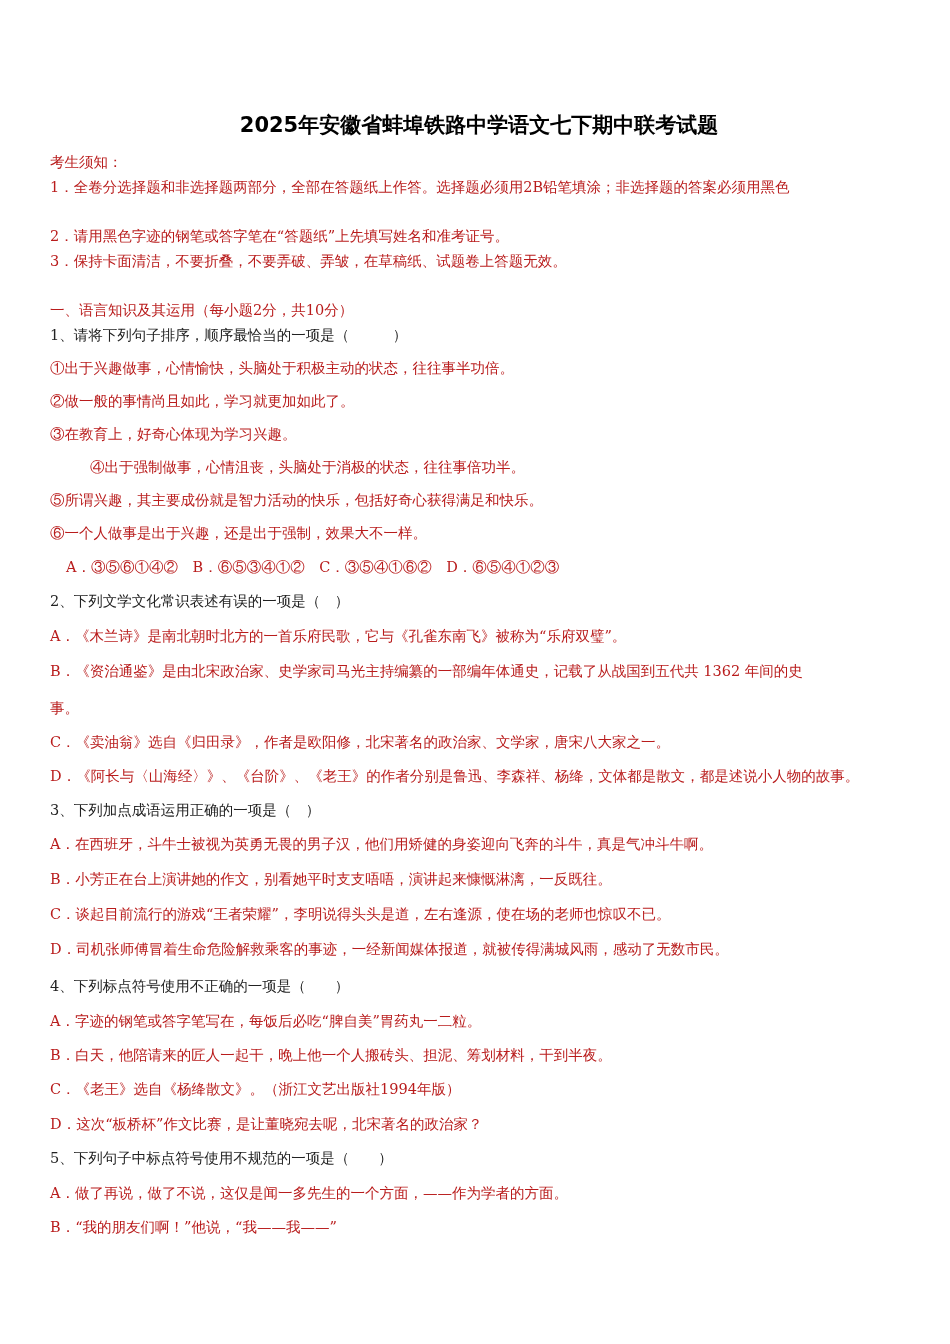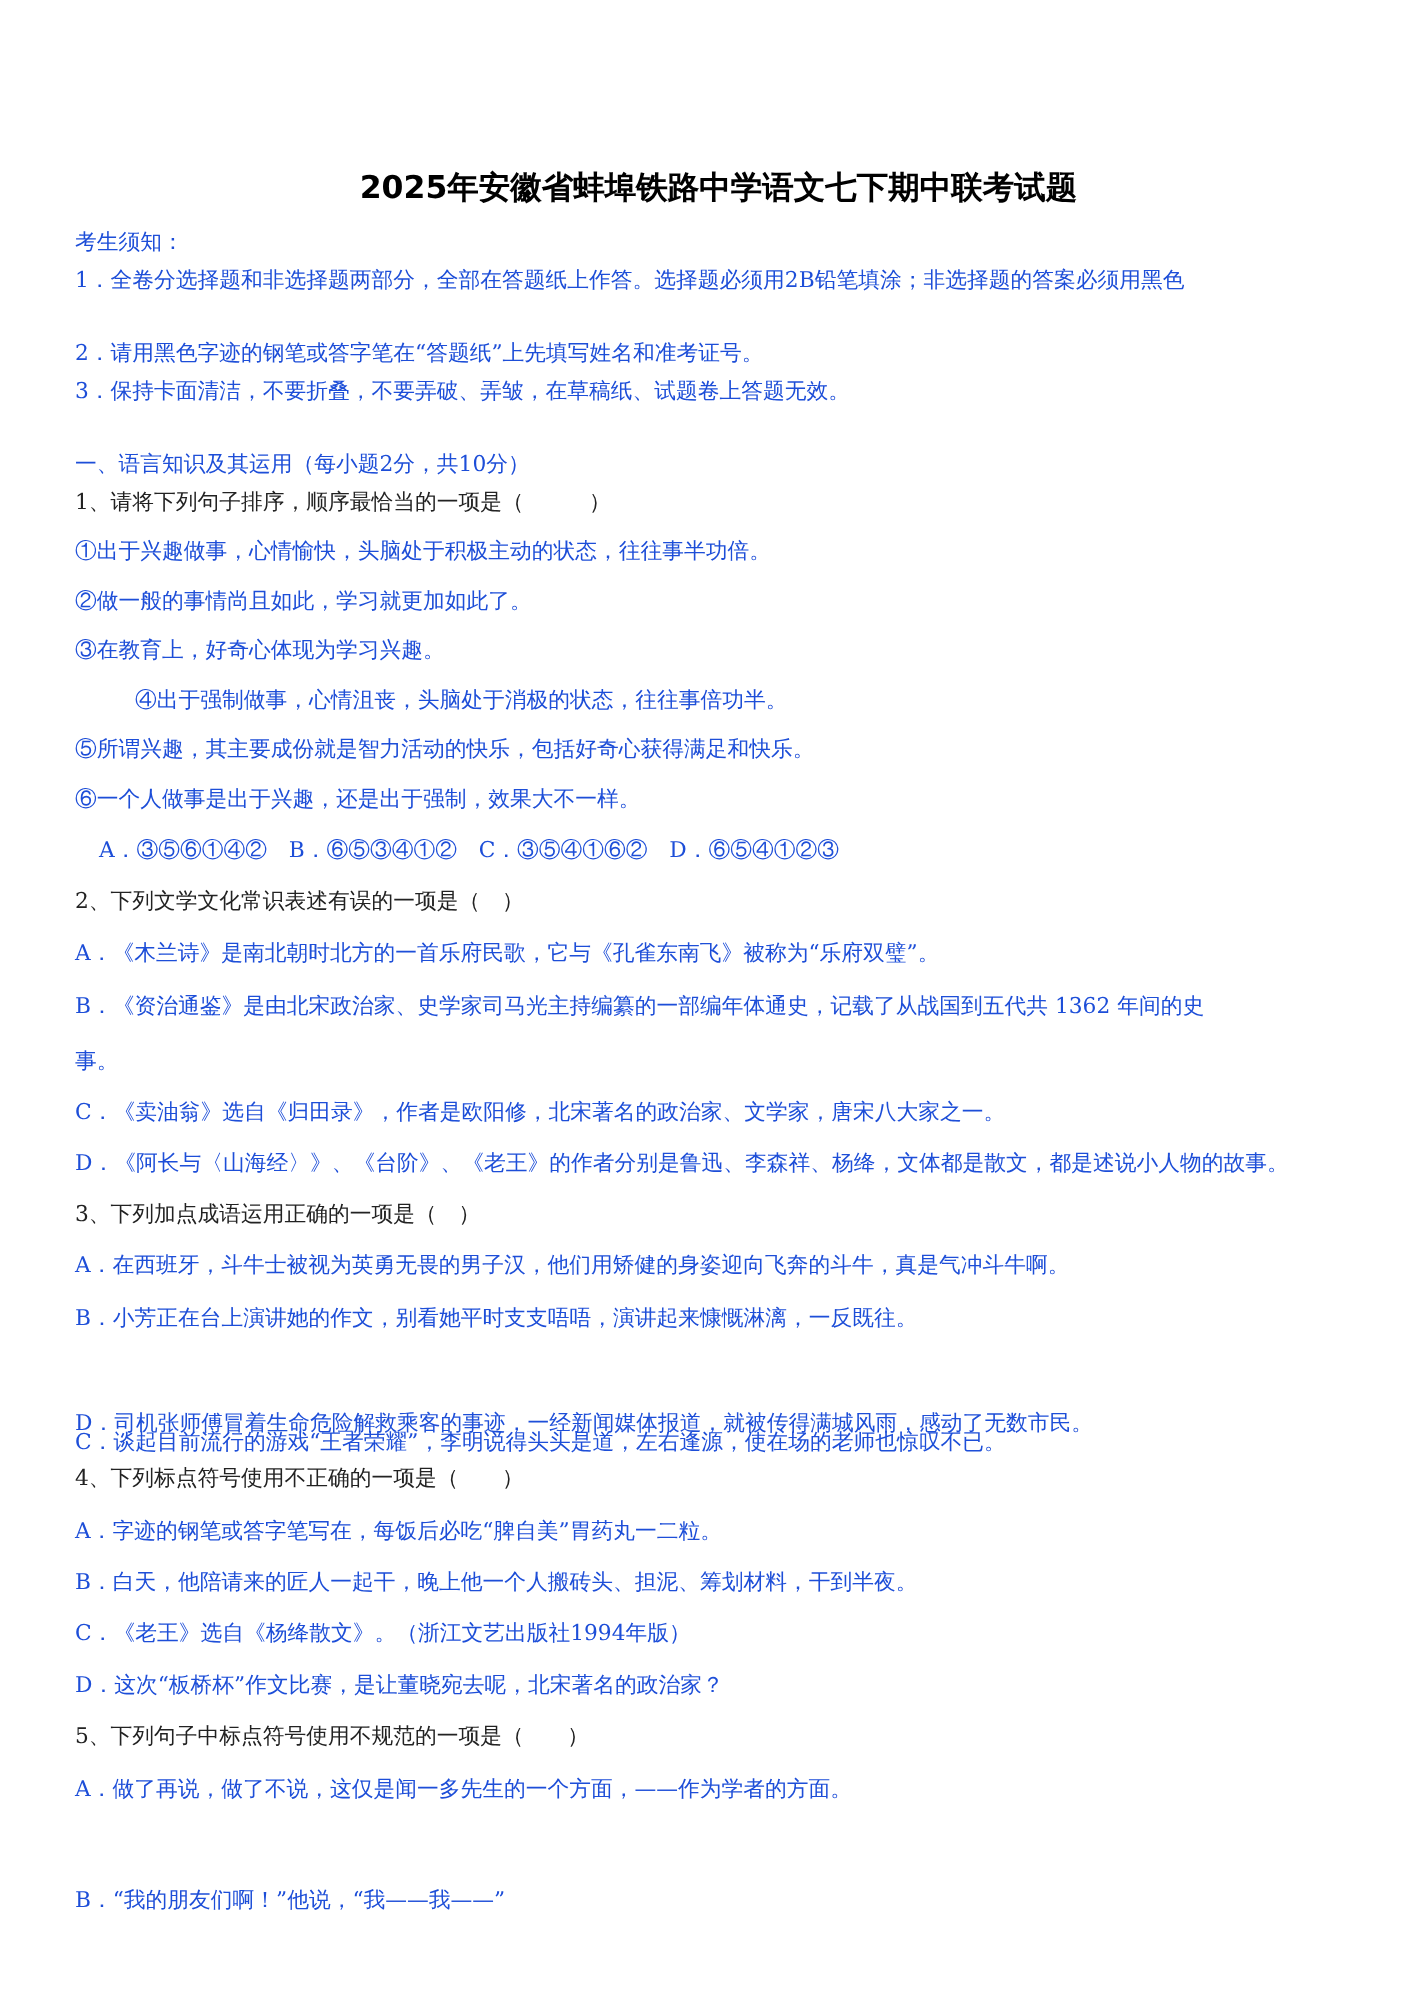--- a/index.html
+++ b/index.html
@@ -9,21 +9,21 @@
       color: #111111;
     }
     .page { position: absolute; left: 4px; top: 0; width: 950px; height: 1200px; }
     .title {
       position: absolute; left: 0; width: 950px; top: 111px;
       text-align: center; font-family: "DejaVu Sans", "Liberation Sans", sans-serif;
       font-weight: bold; font-size: 21px; letter-spacing: 0px; color: #000;
     }
     .line {
       position: absolute; left: 46px; font-size: 14.5px; line-height: 20px;
-      white-space: nowrap; color: #1d4ed8;
+      white-space: nowrap; color: #b91c1c;
     }
     .q { color: #222; }
   </style>
 </head>
 <body>
 
 <div class="page">
   <div class="title">2025年安徽省蚌埠铁路中学语文七下期中联考试题</div>
 
   <div class="line" style="top:152px;">考生须知：</div>
@@ -45,25 +45,25 @@
   <div class="line q" style="top:591px;">2、下列文学文化常识表述有误的一项是（　）</div>
   <div class="line" style="top:626px;">A．《木兰诗》是南北朝时北方的一首乐府民歌，它与《孔雀东南飞》被称为“乐府双璧”。</div>
   <div class="line" style="top:661px;">B．《资治通鉴》是由北宋政治家、史学家司马光主持编纂的一部编年体通史，记载了从战国到五代共 1362 年间的史</div>
   <div class="line" style="top:698px;">事。</div>
   <div class="line" style="top:732px;">C．《卖油翁》选自《归田录》，作者是欧阳修，北宋著名的政治家、文学家，唐宋八大家之一。</div>
   <div class="line" style="top:766px;">D．《阿长与〈山海经〉》、《台阶》、《老王》的作者分别是鲁迅、李森祥、杨绛，文体都是散文，都是述说小人物的故事。</div>
 
   <div class="line q" style="top:800px;">3、下列加点成语运用正确的一项是（　）</div>
   <div class="line" style="top:834px;">A．在西班牙，斗牛士被视为英勇无畏的男子汉，他们用矫健的身姿迎向飞奔的斗牛，真是气冲斗牛啊。</div>
   <div class="line" style="top:869px;">B．小芳正在台上演讲她的作文，别看她平时支支唔唔，演讲起来慷慨淋漓，一反既往。</div>
-  <div class="line" style="top:904px;margin-top:48px;">C．谈起目前流行的游戏“王者荣耀”，李明说得头头是道，左右逢源，使在场的老师也惊叹不已。</div>
+  <div class="line" style="top:904px;">C．谈起目前流行的游戏“王者荣耀”，李明说得头头是道，左右逢源，使在场的老师也惊叹不已。</div>
   <div class="line" style="top:939px;">D．司机张师傅冒着生命危险解救乘客的事迹，一经新闻媒体报道，就被传得满城风雨，感动了无数市民。</div>
 
   <div class="line q" style="top:976px;">4、下列标点符号使用不正确的一项是（　　）</div>
   <div class="line" style="top:1011px;">A．字迹的钢笔或答字笔写在，每饭后必吃“脾自美”胃药丸一二粒。</div>
   <div class="line" style="top:1045px;">B．白天，他陪请来的匠人一起干，晚上他一个人搬砖头、担泥、筹划材料，干到半夜。</div>
   <div class="line" style="top:1079px;">C．《老王》选自《杨绛散文》。（浙江文艺出版社1994年版）</div>
   <div class="line" style="top:1114px;">D．这次“板桥杯”作文比赛，是让董晓宛去呢，北宋著名的政治家？</div>
 
   <div class="line q" style="top:1148px;">5、下列句子中标点符号使用不规范的一项是（　　）</div>
   <div class="line" style="top:1183px;">A．做了再说，做了不说，这仅是闻一多先生的一个方面，——作为学者的方面。</div>
-  <div class="line" style="top:1217px;margin-top:40px;">B．“我的朋友们啊！”他说，“我——我——”</div>
+  <div class="line" style="top:1217px;">B．“我的朋友们啊！”他说，“我——我——”</div>
 </div>
 
 </body></html>

